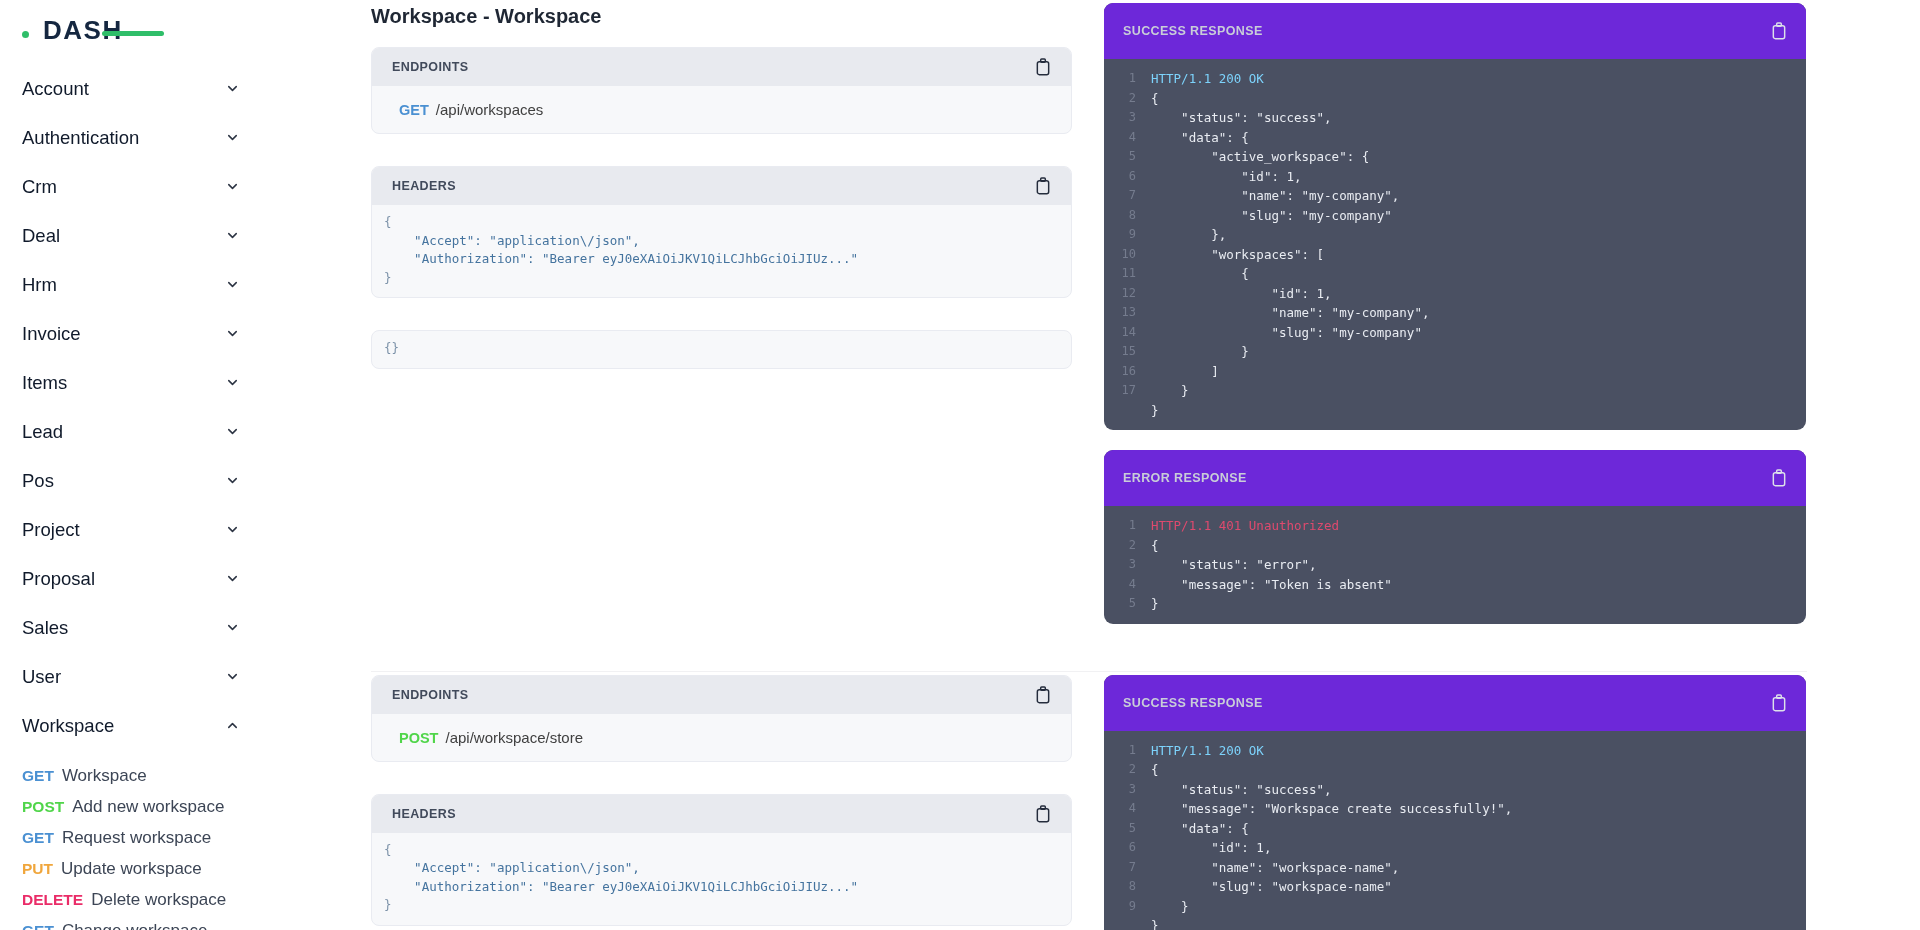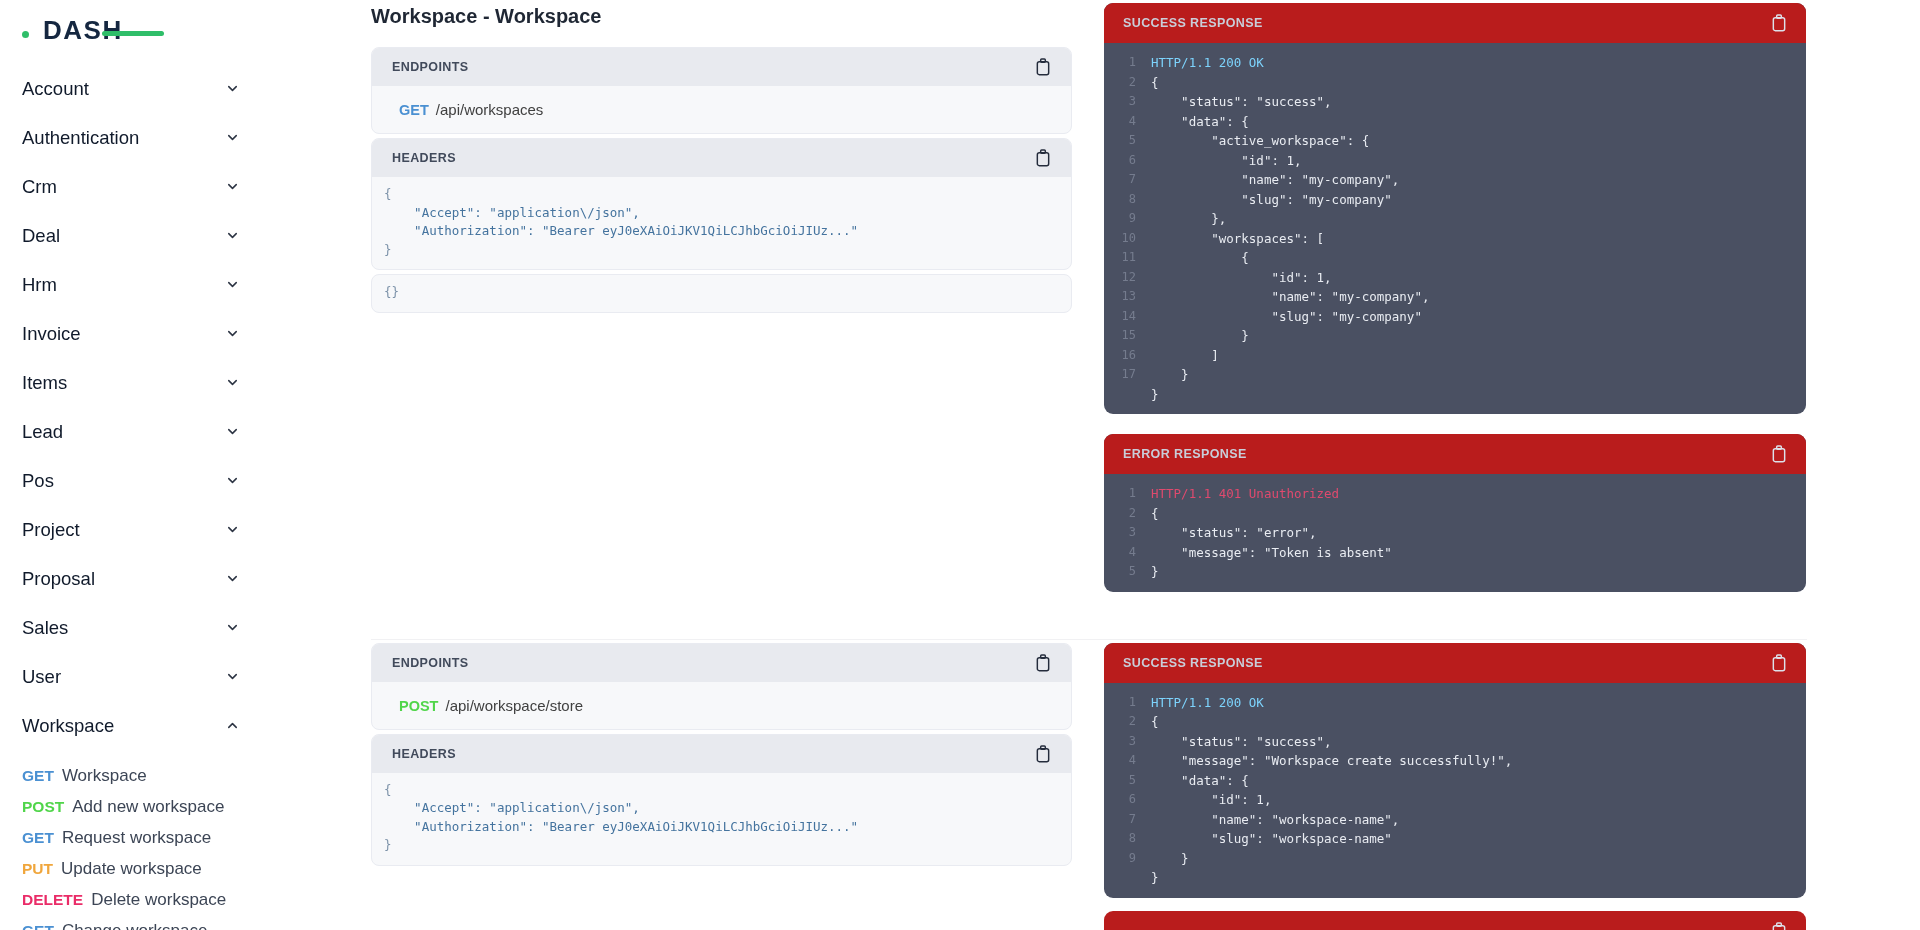--- a/index.html
+++ b/index.html
@@ -25,36 +25,36 @@
   .m-post{color:#50d54a}
   .m-put{color:#f0a63c}
   .m-delete{color:#ea2c68}
 
   
   .main{position:absolute;left:371px;top:0;width:1436px}
   .row{display:grid;grid-template-columns:701px 702px;column-gap:32px;padding-top:3px;margin-bottom:47px}
   .row + .row{border-top:1px solid #f1f1f3}
   .sec-title{margin:0 0 17px;font-size:20px;font-weight:700;color:#1f2734;line-height:27px}
 
-  .panel{border-radius:8px;overflow:hidden;border:1px solid #e9ebf1;background:#f7f8fa;margin-bottom:4px}
+  .panel{border-radius:8px;overflow:hidden;border:1px solid #e9ebf1;background:#f7f8fa;margin-bottom:32px}
   .panel-head{height:38px;background:#e8eaef;display:flex;align-items:center;justify-content:space-between;padding:0 20px}
   .panel-head .lbl{font-size:12.5px;font-weight:700;letter-spacing:.4px;color:#414a5b}
   .copy-btn{background:none;border:0;padding:0;cursor:pointer;color:#242c3c;display:flex;align-items:center}
   .copy-btn.dark{color:#dde1ea}
   .endpoint-body{padding:15px 0 15px 27px;font-size:15px}
   .endpoint-body .method{font-weight:700;margin-right:7px;font-size:14.5px}
   .endpoint-body .path{color:#404040}
   .code-body{padding:8px 16px 10px 12px;font-family:"DejaVu Sans Mono",monospace;font-size:12.5px;line-height:18.5px}
   .lcl{white-space:pre;color:#44739e}
   .lcl.punct{color:#7b91a8}
 
   .responses{display:flex;flex-direction:column;gap:20px}
   .dpanel{border-radius:9px;overflow:hidden;background:#4a5062}
   .dpanel.stub{margin-top:-7px}
-  .dpanel-head{height:40px;background:#b91c1c;display:flex;align-items:center;justify-content:space-between;padding:0 19px}
+  .dpanel-head{height:56px;background:#6d28d9;display:flex;align-items:center;justify-content:space-between;padding:0 19px}
   .dpanel-head .lbl{font-size:12.5px;font-weight:700;letter-spacing:.4px;color:#c9cdd8}
   .dbody{padding:10px 14px 10px 8px;font-family:"DejaVu Sans Mono",monospace;font-size:12.5px;line-height:19.5px}
   .cline{display:flex}
   .ln{flex:none;width:24px;text-align:right;margin-right:15px;color:#757c8e;font-size:12px}
   .ct{white-space:pre;color:#e9ecf2}
   .ct.ok{color:#7dd3fc}
   .ct.err{color:#df4a6e}
 </style>
 </head>
 <body>

